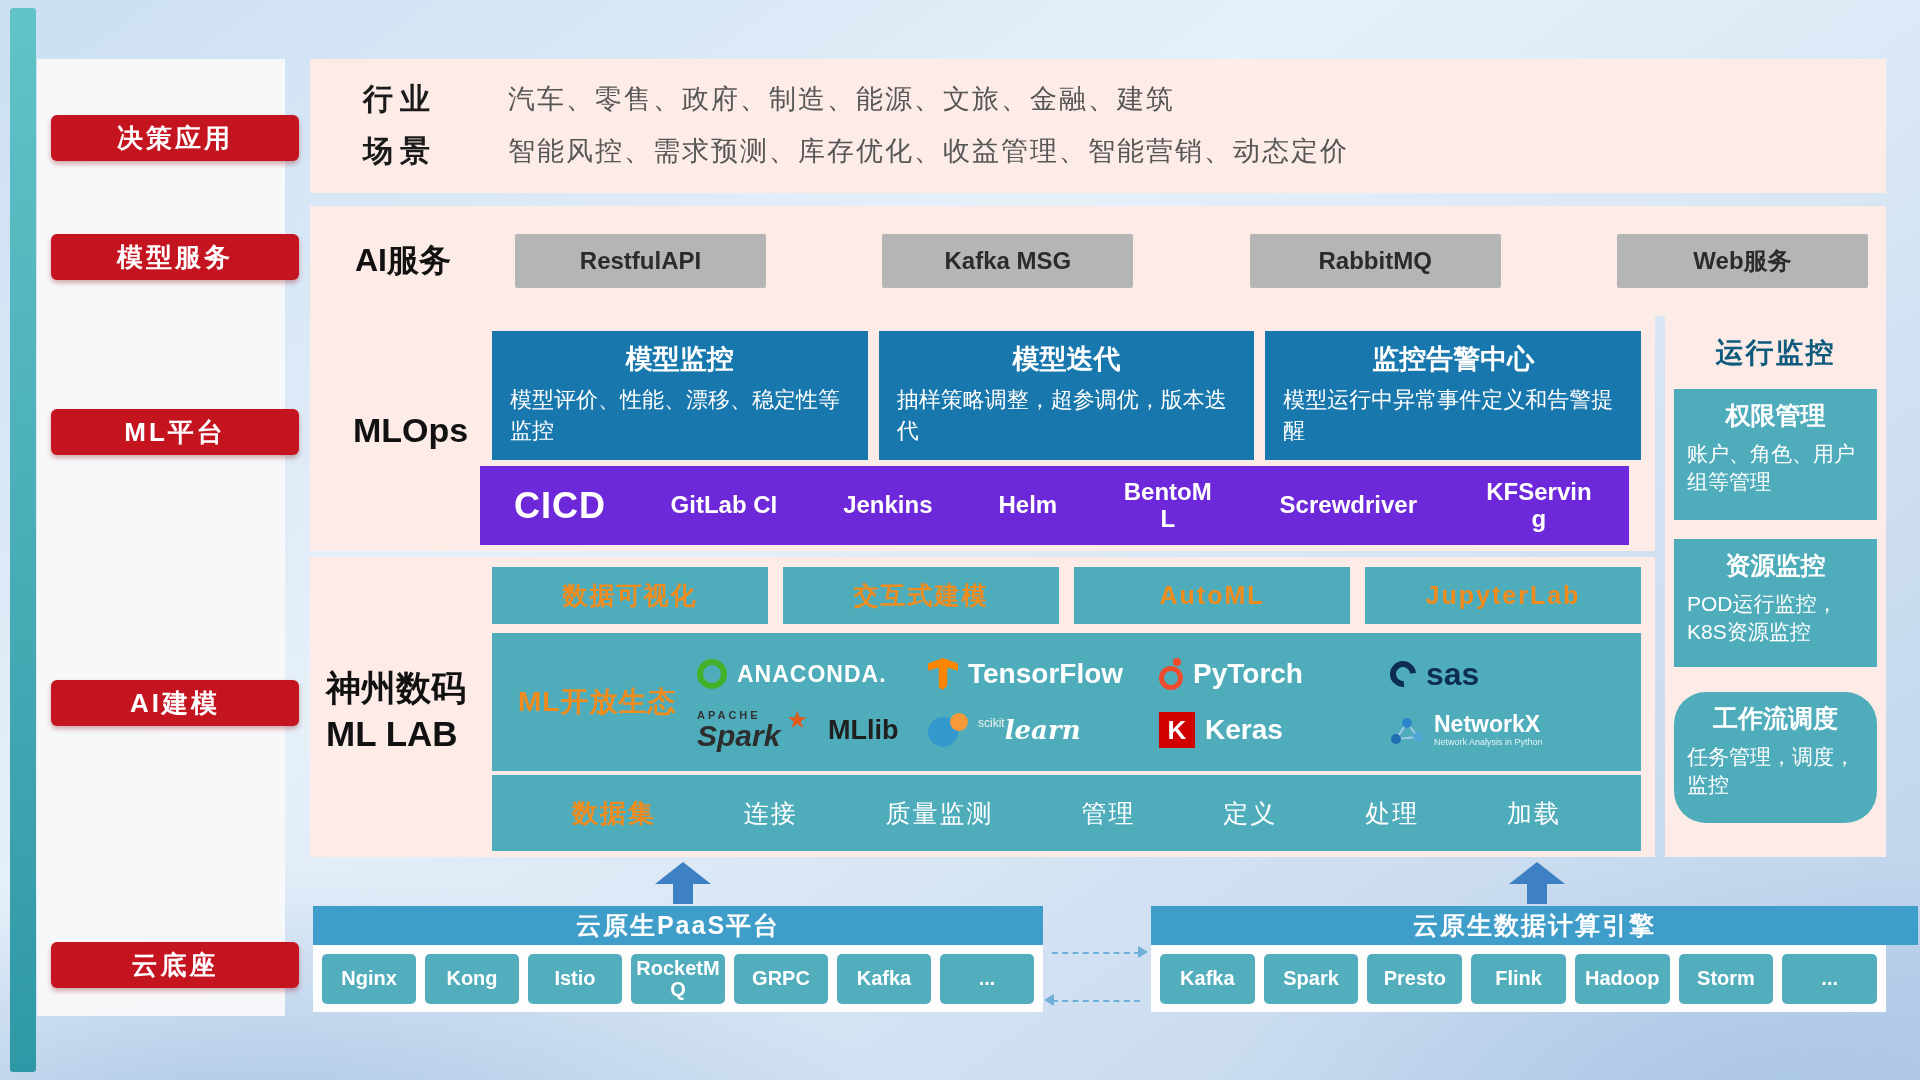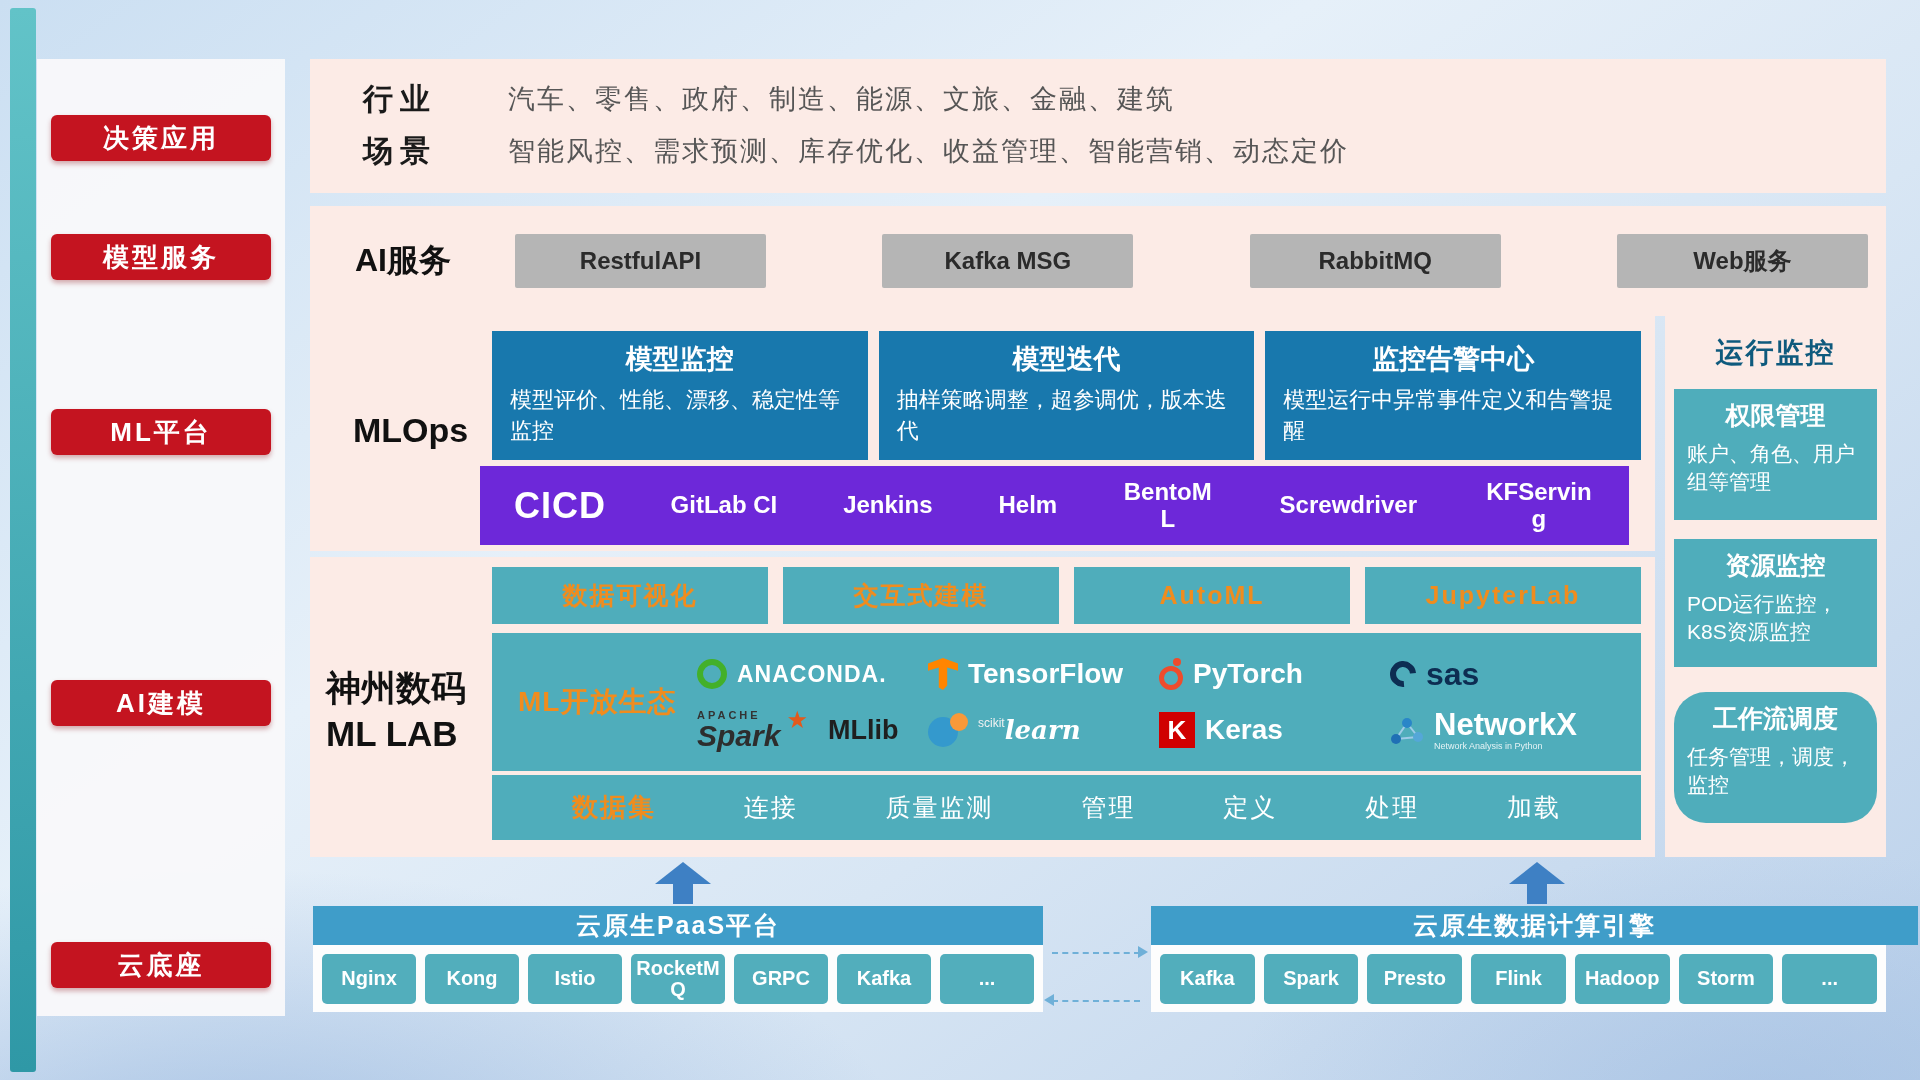--- a/index.html
+++ b/index.html
@@ -8,21 +8,21 @@
   .stage{position:relative;width:1920px;height:1080px;overflow:hidden;
     background:
       radial-gradient(1100px 480px at 12% 108%, rgba(120,160,212,.55), rgba(120,160,212,0) 62%),
       radial-gradient(900px 420px at 92% 102%, rgba(150,182,222,.45), rgba(150,182,222,0) 60%),
       linear-gradient(145deg,#cbdff2 0%,#e6f0f9 38%,#d8e6f4 62%,#bad0ea 100%);}
   .accent-strip{position:absolute;left:10px;top:8px;width:26px;height:1064px;
     background:linear-gradient(180deg,#62c3c8,#2f98a6);border-radius:3px;}
 
   
   .sidebar{position:absolute;left:37px;top:59px;width:248px;height:957px;background:rgba(248,248,250,.97);}
-  .side-btn{position:absolute;left:14px;width:220px;height:46px;background:#c41420;color:#fff;
+  .side-btn{position:absolute;left:14px;width:248px;height:46px;background:#c41420;color:#fff;
     font-size:26px;font-weight:bold;display:flex;align-items:center;justify-content:center;
     border-radius:6px;letter-spacing:3px;box-shadow:0 3px 5px rgba(140,20,25,.35);}
   .sb-0{top:56px;} .sb-1{top:175px;} .sb-2{top:350px;} .sb-3{top:621px;} .sb-4{top:883px;}
 
   .panel{position:absolute;background:#fcebe6;}
 
   
   .row1{left:310px;top:59px;width:1576px;height:134px;padding:14px 0 0 53px;}
   .ind-row{display:flex;align-items:center;height:52px;}
   .ind-label{width:145px;font-size:30px;font-weight:bold;color:#1a1a1a;letter-spacing:7px;}
@@ -84,23 +84,23 @@
   .t-mllib{font-size:27px;font-weight:bold;color:#1f1f1f;margin-left:10px;}
   .ic-skl{position:relative;width:40px;height:34px;}
   .ic-skl::before{content:"";position:absolute;left:0;bottom:0;width:30px;height:30px;border-radius:50%;background:#3499cd;}
   .ic-skl::after{content:"";position:absolute;right:0;top:0;width:18px;height:18px;border-radius:50%;background:#f89939;}
   .skl-stack{display:flex;flex-direction:row;line-height:1;}
   .skl-pre{font-size:12px;color:#f2f2f2;}
   .skl-name{font-size:26px;font-weight:bold;font-style:italic;color:#fff;font-family:"DejaVu Serif",serif;}
   .ic-keras{width:36px;height:36px;background:#d00000;color:#fff;display:flex;align-items:center;justify-content:center;
     font-size:26px;font-weight:bold;}
   .nx-stack{display:flex;flex-direction:column;line-height:1.1;}
-  .t-nx{font-size:31px;}
+  .t-nx{font-size:23px;}
   .nx-sub{font-size:9px;color:rgba(255,255,255,.85);}
-  .dataset{position:absolute;left:182px;top:218px;width:1149px;height:65px;background:#4fadbb;
+  .dataset{position:absolute;left:182px;top:218px;width:1149px;height:76px;background:#4fadbb;
     display:flex;align-items:center;justify-content:space-around;padding:0 36px;}
   .ds-label{color:#f08c1e;font-size:26px;font-weight:bold;letter-spacing:2px;}
   .ds-item{color:#fff;font-size:25px;letter-spacing:2px;}
 
   
   .up-arrow{position:absolute;width:56px;height:42px;}
   .up-arrow .head{position:absolute;top:0;left:0;width:0;height:0;
     border-left:28px solid transparent;border-right:28px solid transparent;border-bottom:22px solid #3e80c4;}
   .up-arrow .stem{position:absolute;top:22px;left:18px;width:20px;height:20px;background:#3e80c4;}
   .arrow-left{left:655px;top:862px;} .arrow-right{left:1509px;top:862px;}

